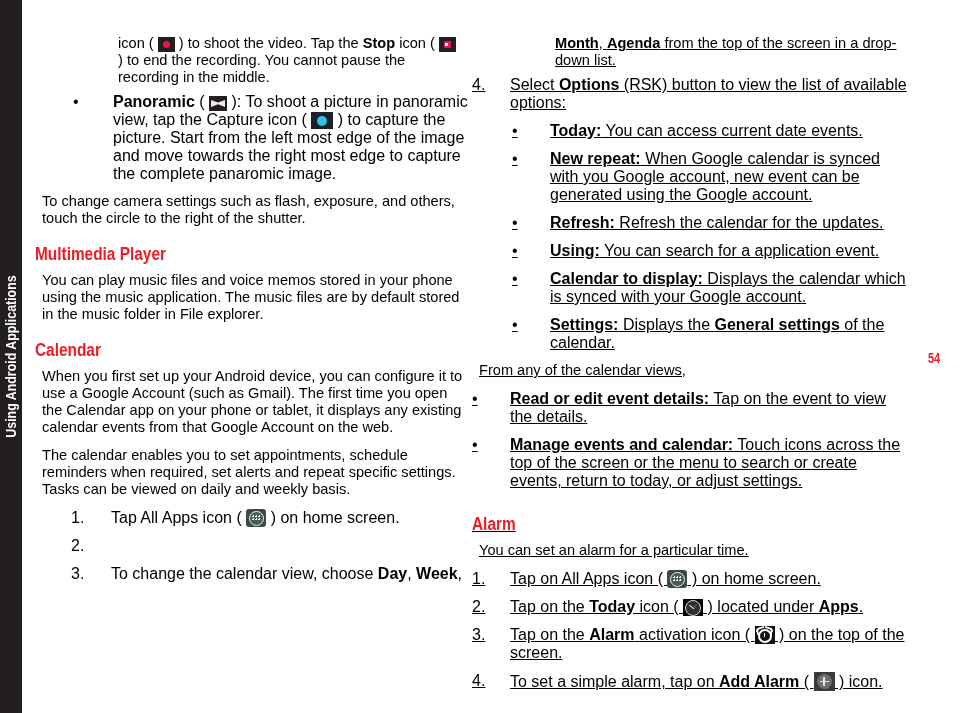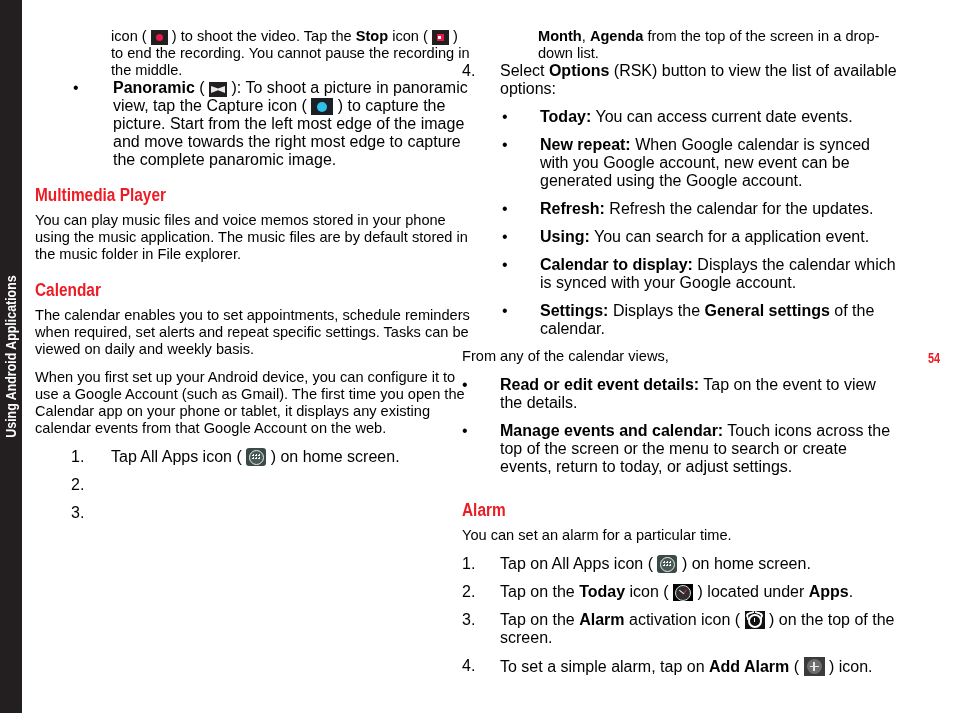--- a/index.html
+++ b/index.html
@@ -52,27 +52,27 @@
     top: 0;
     width: 946px;
     height: 713px;
   }
   .col {
     position: absolute;
     top: 28px;
     width: 436px;
   }
   .col-left { left: 13px; }
-  .col-right { left: 440px; }
+  .col-right { left: 450px; text-decoration: underline; }
 
   p, li, div.blk {
     font-size: 14.6px;
     line-height: 17.0px;
     color: #000000;
-    margin: 0;
+    margin: 7px;
   }
   .para {
     margin-bottom: 11px;
   }
   .indent-cont {
     padding-left: 76px;
     margin-bottom: 11px;
   }
   .indent-sub {
     padding-left: 40px;
@@ -360,42 +360,44 @@
 
     <div class="indent-cont blk">
       <span>icon ( </span><span class="ic ic-rec"></span><span> ) to shoot the video. Tap the </span><b>Stop</b><span> icon ( </span><span class="ic ic-stop"></span><span> ) to end the recording. You cannot pause the recording in the middle.</span>
     </div>
 
     <div class="li-row">
       <div class="li-marker bul-marker">•</div>
       <div class="li-body"><b>Panoramic</b><span> ( </span><span class="ic ic-pano"></span><span> ): To shoot a picture in panoramic view, tap the Capture icon ( </span><span class="ic ic-capture"></span><span> ) to capture the picture. Start from the left most edge of the image and move towards the right most edge to capture the complete panaromic image.</span></div>
     </div>
 
+    <p class="para">To change camera settings such as flash, exposure, and others, touch the circle to the right of the shutter.</p>
 
     <h2 class="heading">Multimedia Player</h2>
 
     <p class="para">You can play music files and voice memos stored in your phone using the music application. The music files are by default stored in the music folder in File explorer.</p>
 
 
     <h2 class="heading">Calendar</h2>
 
+    <p class="para">When you first set up your Android device, you can configure it to use a Google Account (such as Gmail). The first time you open the Calendar app on your phone or tablet, it displays any existing calendar events from that Google Account on the web.</p>
     <p class="para">The calendar enables you to set appointments, schedule reminders when required, set alerts and repeat specific settings. Tasks can be viewed on daily and weekly basis.</p>
-    <p class="para">When you first set up your Android device, you can configure it to use a Google Account (such as Gmail). The first time you open the Calendar app on your phone or tablet, it displays any existing calendar events from that Google Account on the web.</p>
 
     <div class="li-row">
       <div class="li-marker num-marker">1.</div>
       <div class="li-body"><span>Tap All Apps icon ( </span><span class="ic ic-allapps"><span class="dots"></span></span><span> ) on home screen.</span></div>
     </div>
 
     <div class="li-row">
       <div class="li-marker num-marker">2.</div>
     </div>
 
     <div class="li-row">
       <div class="li-marker num-marker">3.</div>
+      <div class="li-body"><span>To change the calendar view, choose </span><b>Day</b><span>, </span><b>Week</b><span>,</span></div>
     </div>
 
   </div>
 
   <div class="col col-right">
 
     <div class="indent-cont blk">
       <b>Month</b><span>, </span><b>Agenda</b><span> from the top of the screen in a drop-down list.</span>
     </div>
 

